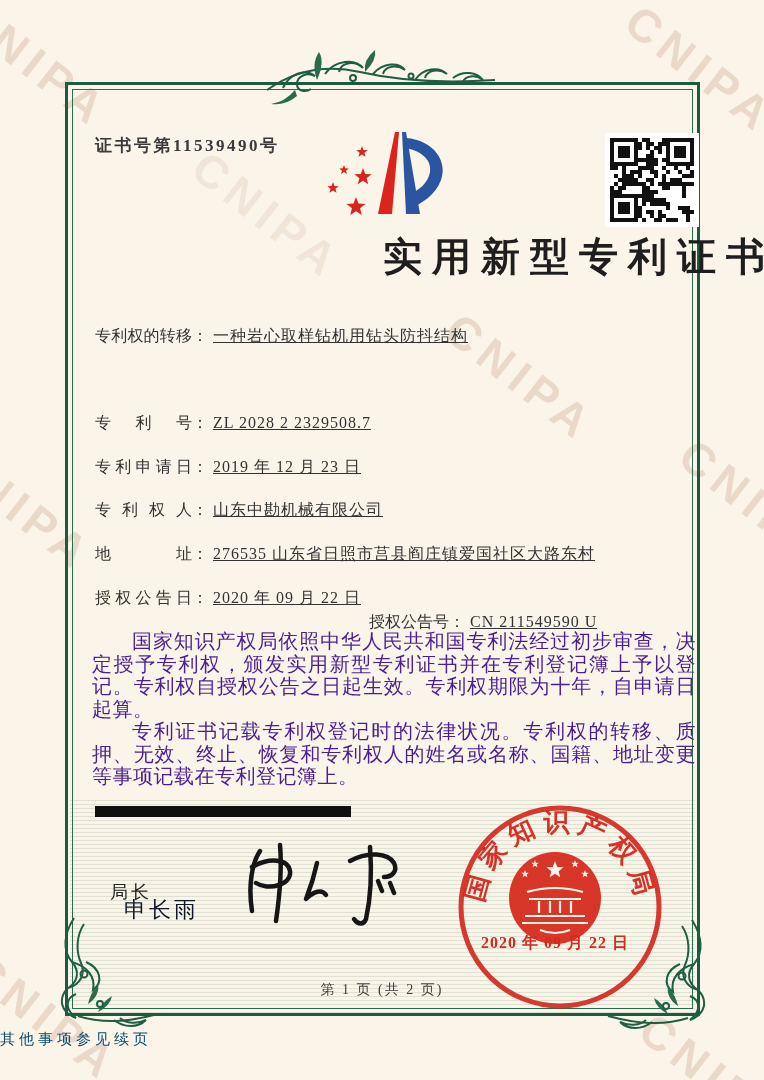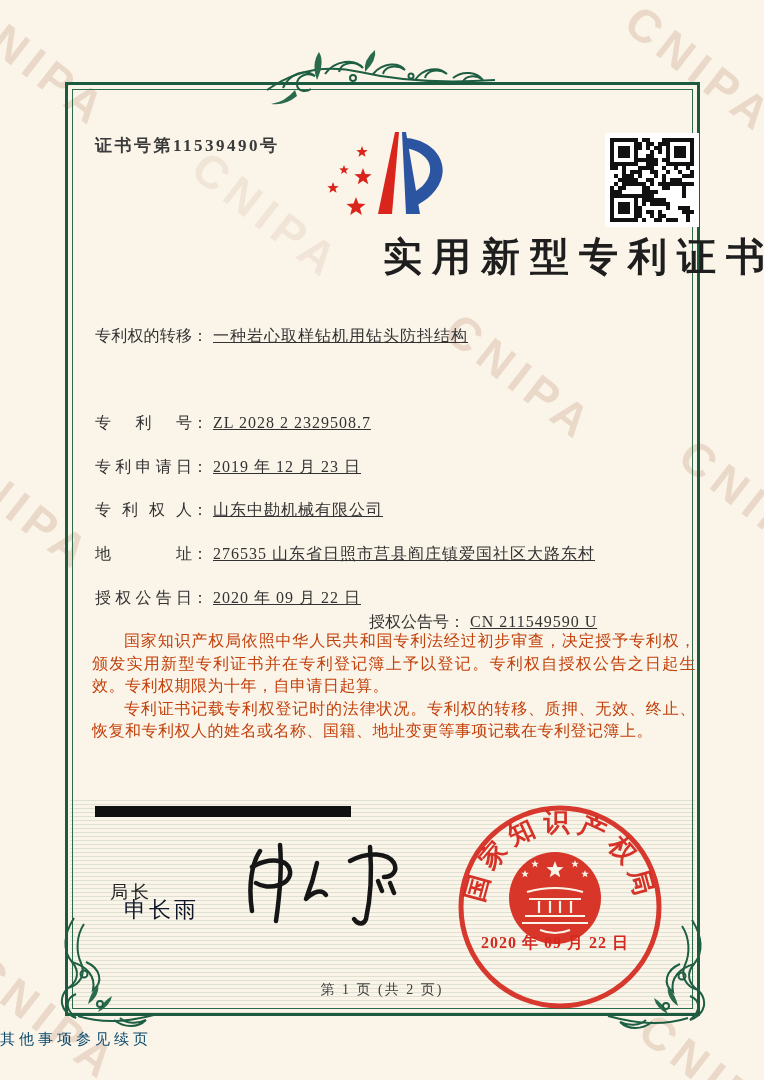--- a/index.html
+++ b/index.html
@@ -17,22 +17,22 @@
   .guilloche{position:absolute;left:70px;top:800px;width:625px;height:213px;
       background:repeating-linear-gradient(180deg,rgba(110,145,115,0.20) 0 1px,rgba(0,0,0,0) 1px 4px);}
   .cert-no{position:absolute;left:95px;top:134px;font-size:17px;letter-spacing:2.5px;color:#3a3a3a;font-weight:bold;}
   .title{position:absolute;left:0;top:230px;width:764px;text-align:right;font-size:39px;
       font-weight:bold;letter-spacing:10px;text-indent:10px;color:#1e1e1e;padding-left:11px;}
   .frow{position:absolute;left:95px;font-size:16px;color:#333;white-space:nowrap;}
   .flabel{display:inline-block;width:97px;text-align:justify;text-align-last:justify;vertical-align:top;}
   .fcolon{margin-right:5px;}
   .fval{letter-spacing:1px;text-decoration:underline;}
   .grant2{position:absolute;left:274px;top:0;margin-top:24px;}
-  .paras{position:absolute;left:92px;top:630px;width:604px;font-size:16px;line-height:22.5px;
-      text-align:justify;color:#c2410c;}
+  .paras{position:absolute;left:92px;top:630px;width:604px;font-size:20px;line-height:22.5px;
+      text-align:justify;color:#4c1d95;}
   .paras p{margin:0;text-indent:2em;letter-spacing:0.5px;}
   .redact-bar{position:absolute;left:95px;top:806px;width:256px;height:11px;background:#101010;}
   .signer-title{position:absolute;left:110px;top:860px;font-size:18px;letter-spacing:3px;color:#222;margin-top:20px;}
   .signer-name{position:absolute;left:124px;top:895px;font-size:22px;letter-spacing:3px;color:#0f172a;}
   .signature{position:absolute;left:222px;top:833px;width:190px;height:100px;}
   .logo{position:absolute;left:322px;top:122px;width:140px;height:110px;}
   .qr{position:absolute;left:605px;top:133px;width:94px;height:94px;background:#fff;}
   .seal{position:absolute;left:455px;top:802px;width:210px;height:210px;}
   .page-num{position:absolute;left:0;top:981px;width:764px;text-align:center;font-size:14px;
       letter-spacing:2px;color:#3d3d3d;}

